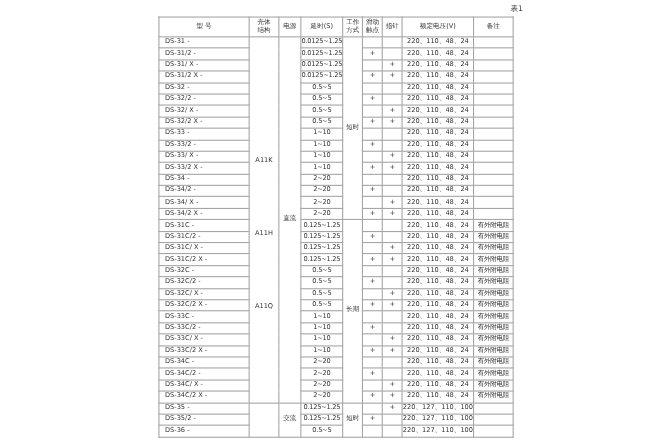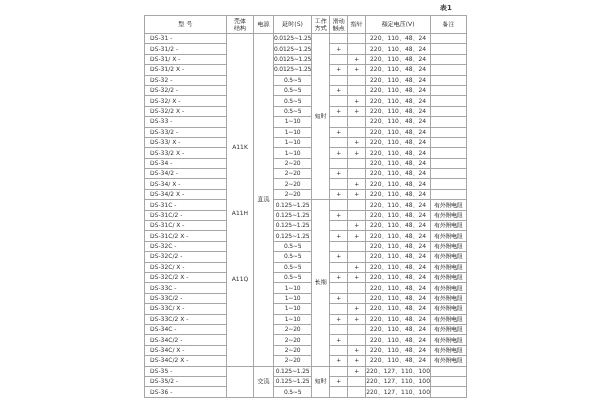--- a/index.html
+++ b/index.html
@@ -2,21 +2,21 @@
 <html><head>
 <meta charset="utf-8">
 <style>
   html,body{margin:0;padding:0;}
   body{
     width:600px;height:400px;background:#ffffff;position:relative;
     font-family:"DejaVu Sans",sans-serif;color:#333;
     -webkit-font-smoothing:antialiased;
   }
   .caption{
-    position:absolute;top:3px;left:440px;font-size:7px;color:#444;font-weight:bold;
+    position:absolute;top:3px;left:464px;font-size:7px;color:#444;
   }
   table{
     position:absolute;left:144px;top:15px;
     border-collapse:collapse;table-layout:fixed;
     font-size:6px;color:#333;
   }
   th,td{
     border:1px solid #a6a6a6;padding:0;margin:0;
     text-align:center;vertical-align:middle;
     font-weight:normal;line-height:1.15;overflow:hidden;

